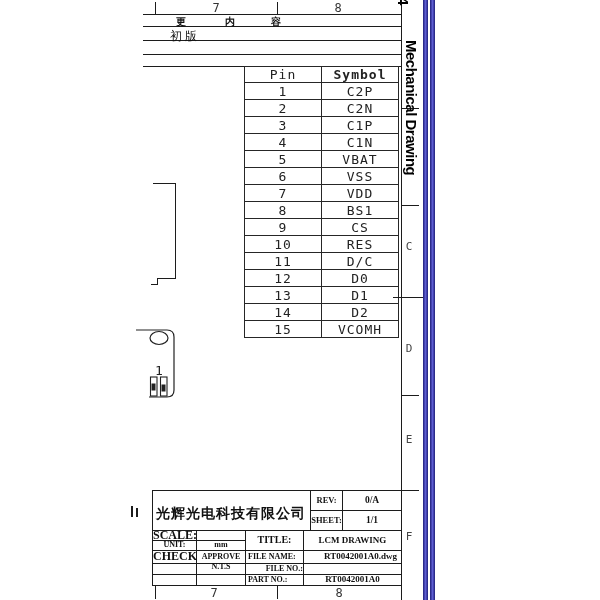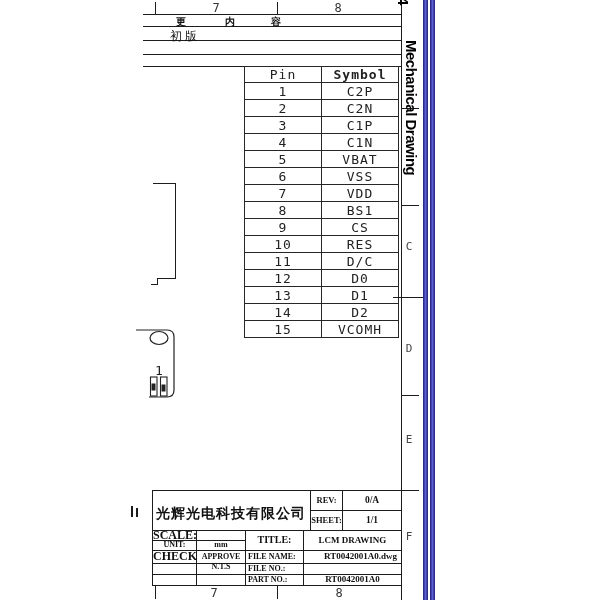--- a/index.html
+++ b/index.html
@@ -157,21 +157,21 @@
   <div class="abs tb ctr" style="left:197px;top:530px;width:48px;height:10px;line-height:10px;font-size:8px;margin-top:32px;">N.T.S</div>
   <div class="abs tb ctr" style="left:153px;top:540px;width:43px;height:10px;line-height:10px;font-size:8px;">UNIT:</div>
   <div class="abs tb ctr" style="left:197px;top:540px;width:48px;height:10px;line-height:10px;font-size:8px;">mm</div>
   <div class="abs tb ctr" style="left:153px;top:550px;width:43px;height:13px;line-height:13px;font-size:12px;text-align:right;">CHECK</div>
   <div class="abs tb ctr" style="left:197px;top:550px;width:48px;height:13px;line-height:13px;font-size:8px;">APPROVE</div>
 
   <div class="abs tb ctr" style="left:246px;top:530px;width:57px;height:20px;line-height:20px;font-size:10px;">TITLE:</div>
   <div class="abs tb ctr" style="left:304px;top:530px;width:97px;height:20px;line-height:20px;font-size:9px;">LCM DRAWING</div>
   <div class="abs tb" style="left:248px;top:550px;width:55px;height:13px;line-height:13px;font-size:8px;">FILE NAME:</div>
   <div class="abs tb ctr" style="left:312px;top:550px;width:97px;height:13px;line-height:13px;font-size:9px;">RT0042001A0.dwg</div>
-  <div class="abs tb" style="left:248px;top:563px;width:55px;height:11px;line-height:11px;font-size:8px;">FILE NO.:</div>
+  <div class="abs tb" style="left:248px;top:563px;width:55px;height:11px;line-height:11px;font-size:8px;text-align:right;">FILE NO.:</div>
   <div class="abs tb ctr" style="left:304px;top:563px;width:97px;height:11px;line-height:11px;font-size:9px;"></div>
   <div class="abs tb" style="left:248px;top:574px;width:55px;height:11px;line-height:11px;font-size:8px;">PART NO.:</div>
   <div class="abs tb ctr" style="left:304px;top:574px;width:97px;height:11px;line-height:11px;font-size:9px;">RT0042001A0</div>
 
   <div class="ln" style="left:155px;top:586px;width:1px;height:13px;"></div>
   <div class="ln" style="left:277px;top:586px;width:1px;height:13px;"></div>
   <div class="abs zone-num" style="left:203px;top:586px;width:22px;">7</div>
   <div class="abs zone-num" style="left:328px;top:586px;width:22px;">8</div>
 
   <div class="ln" style="left:401px;top:0;width:1px;height:600px;"></div>

